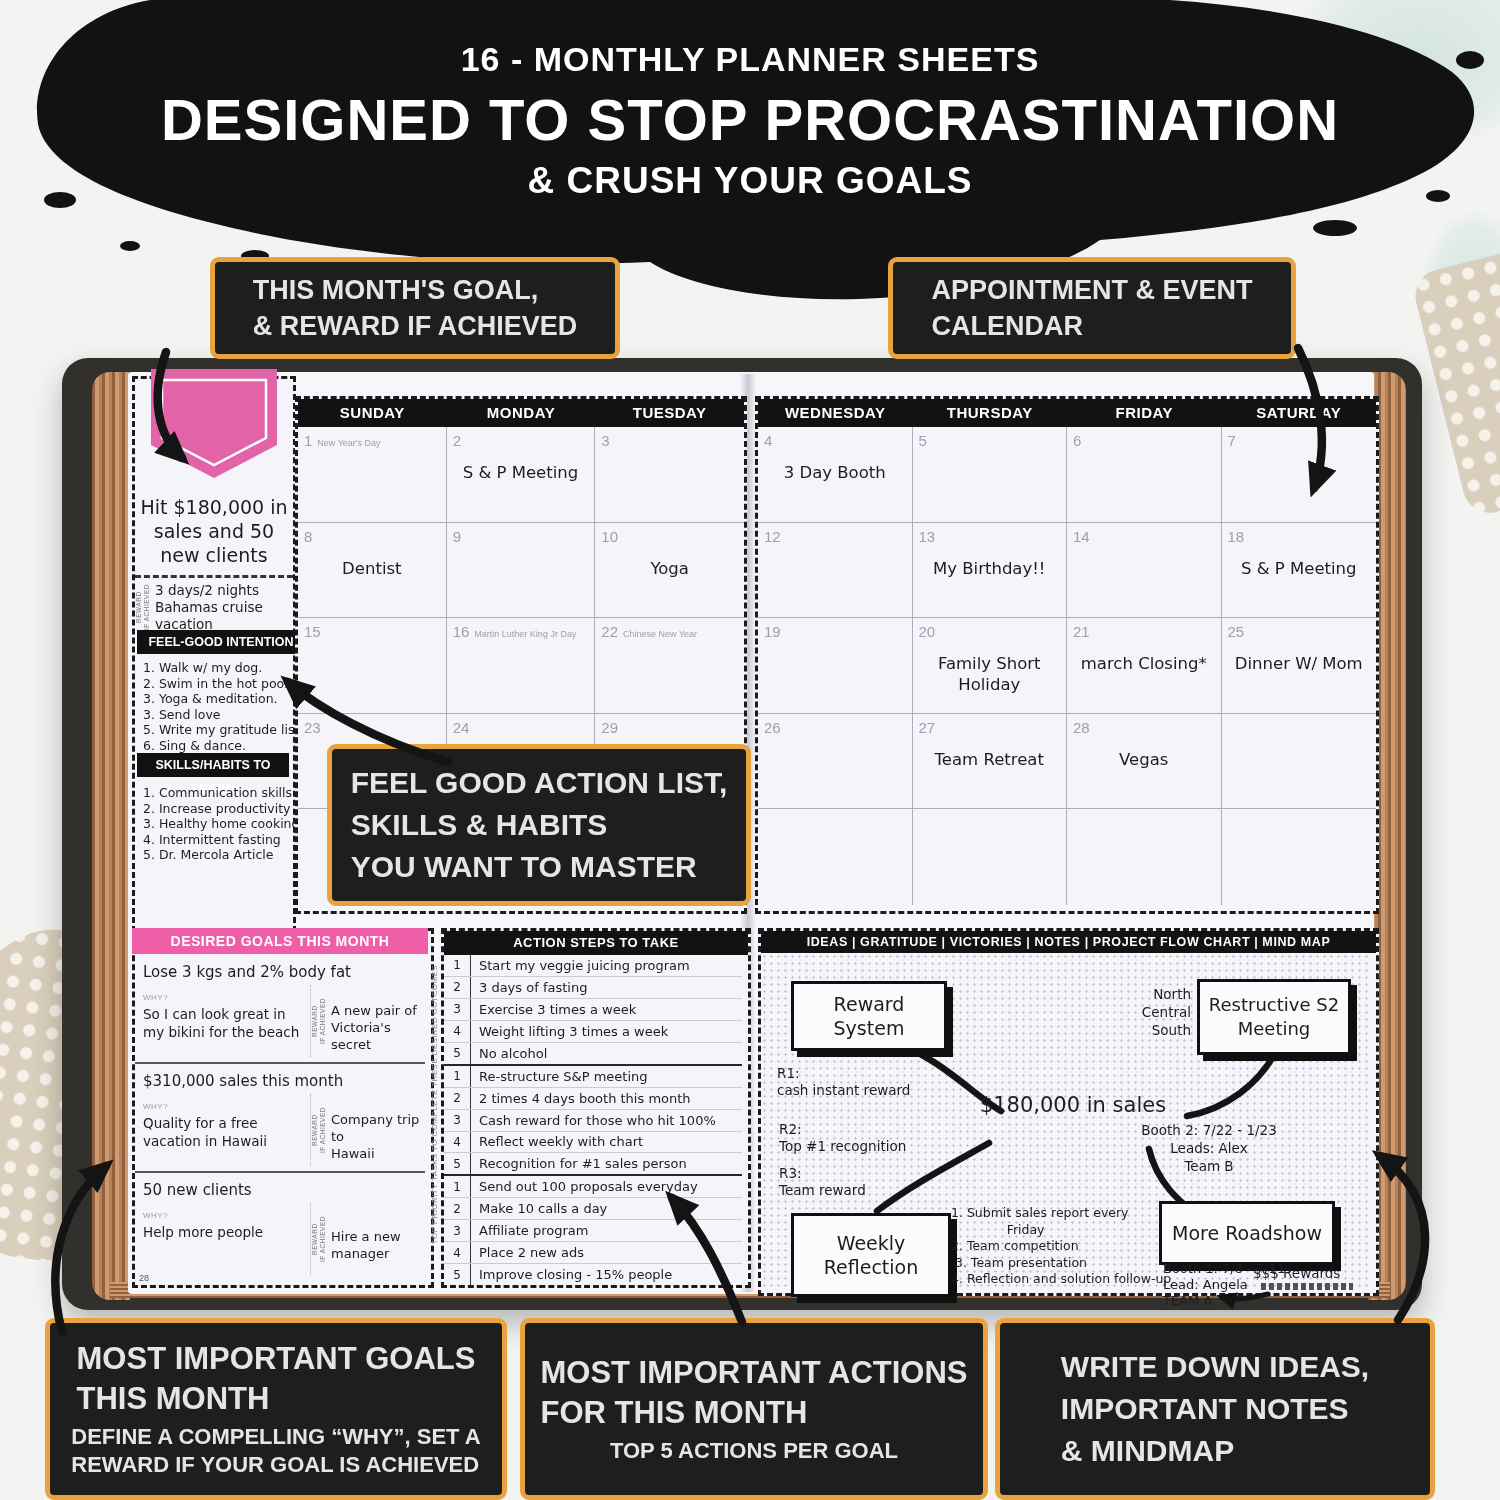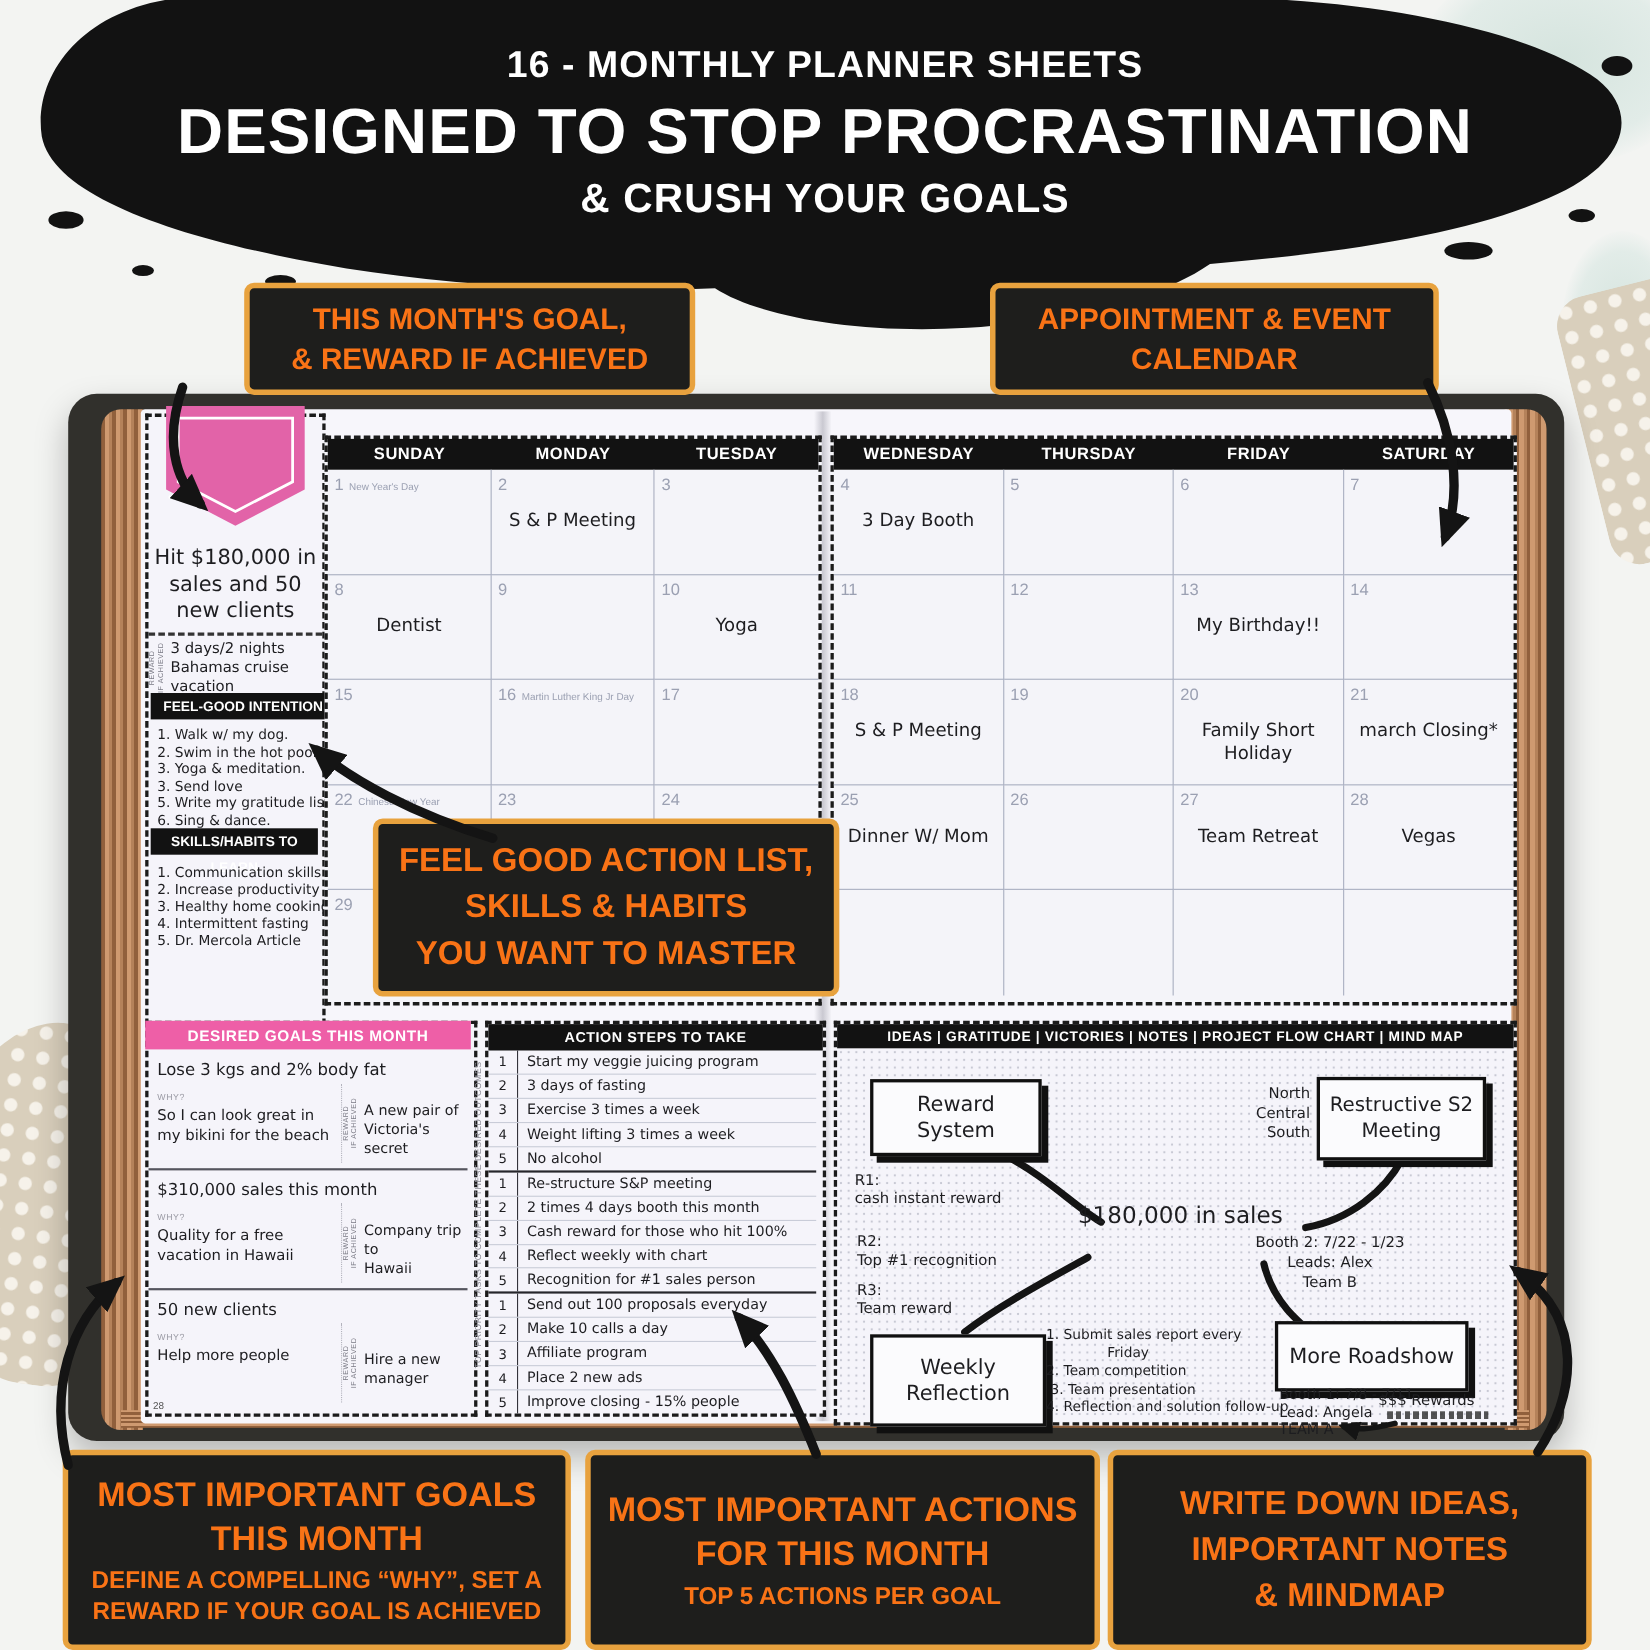--- a/index.html
+++ b/index.html
@@ -20,23 +20,23 @@
   #polkaBL{left:-60px;top:930px;width:215px;height:330px;border-radius:46%;transform:rotate(8deg);}
 
   
   #brush{left:0;top:0;width:1500px;height:330px;}
   .hline{left:0;width:1500px;text-align:center;color:#ffffff;z-index:5;}
   #hline1{top:40px;font-size:34px;letter-spacing:1px;}
   #hline2{top:86px;font-size:58px;letter-spacing:1px;}
   #hline3{top:160px;font-size:37px;letter-spacing:1px;}
 
   
-  .co{position:absolute;background:#1e1e1c;border:5px solid #e8a23e;border-radius:9px;color:#f97316;
-      display:flex;flex-direction:column;align-items:center;justify-content:center;text-align:center;
-      white-space:pre-line;z-index:30;margin-left:12px;}
+  .co{position:absolute;background:#1e1e1c;border:5px solid #e8a23e;border-radius:9px;color:#e5e5e5;
+      display:flex;flex-direction:column;align-items:center;justify-content:center;text-align:left;
+      white-space:pre-line;z-index:30;}
   #co1{left:210px;top:257px;width:400px;height:92px;font-size:27px;line-height:36px;}
   #co2{left:888px;top:257px;width:398px;height:92px;font-size:27px;line-height:36px;}
   #co3{left:327px;top:744px;width:414px;height:152px;font-size:30px;line-height:42px;z-index:32;}
   #co4{left:45px;top:1318px;width:452px;height:172px;}
   #co5{left:520px;top:1318px;width:458px;height:172px;}
   #co6{left:995px;top:1318px;width:430px;height:172px;font-size:30px;line-height:42px;}
   .co .t1{font-weight:700;font-size:31px;line-height:40px;white-space:pre-line;}
   .co .t2{font-weight:700;font-size:22px;line-height:28px;white-space:pre-line;margin-top:4px;}
 
   
@@ -261,23 +261,20 @@
         <div><span class="num">10</span></div>
         <div class="note hand">Yoga</div>
       </div>
       <div class="cell">
         <div><span class="num">15</span></div>
       </div>
       <div class="cell">
         <div><span class="num">16</span><span class="holiday">Martin Luther King Jr Day</span></div>
       </div>
       <div class="cell">
-        <div><span class="num">17</span></div>
-      </div>
-      <div class="cell">
         <div><span class="num">22</span><span class="holiday">Chinese New Year</span></div>
       </div>
       <div class="cell">
         <div><span class="num">23</span></div>
       </div>
       <div class="cell">
         <div><span class="num">24</span></div>
       </div>
       <div class="cell">
         <div><span class="num">29</span></div>
@@ -303,23 +300,20 @@
         <div class="note hand">3 Day Booth</div>
       </div>
       <div class="cell">
         <div><span class="num">5</span></div>
       </div>
       <div class="cell">
         <div><span class="num">6</span></div>
       </div>
       <div class="cell">
         <div><span class="num">7</span></div>
-      </div>
-      <div class="cell">
-        <div><span class="num">11</span></div>
       </div>
       <div class="cell">
         <div><span class="num">12</span></div>
       </div>
       <div class="cell">
         <div><span class="num">13</span></div>
         <div class="note hand">My Birthday!!</div>
       </div>
       <div class="cell">
         <div><span class="num">14</span></div>

